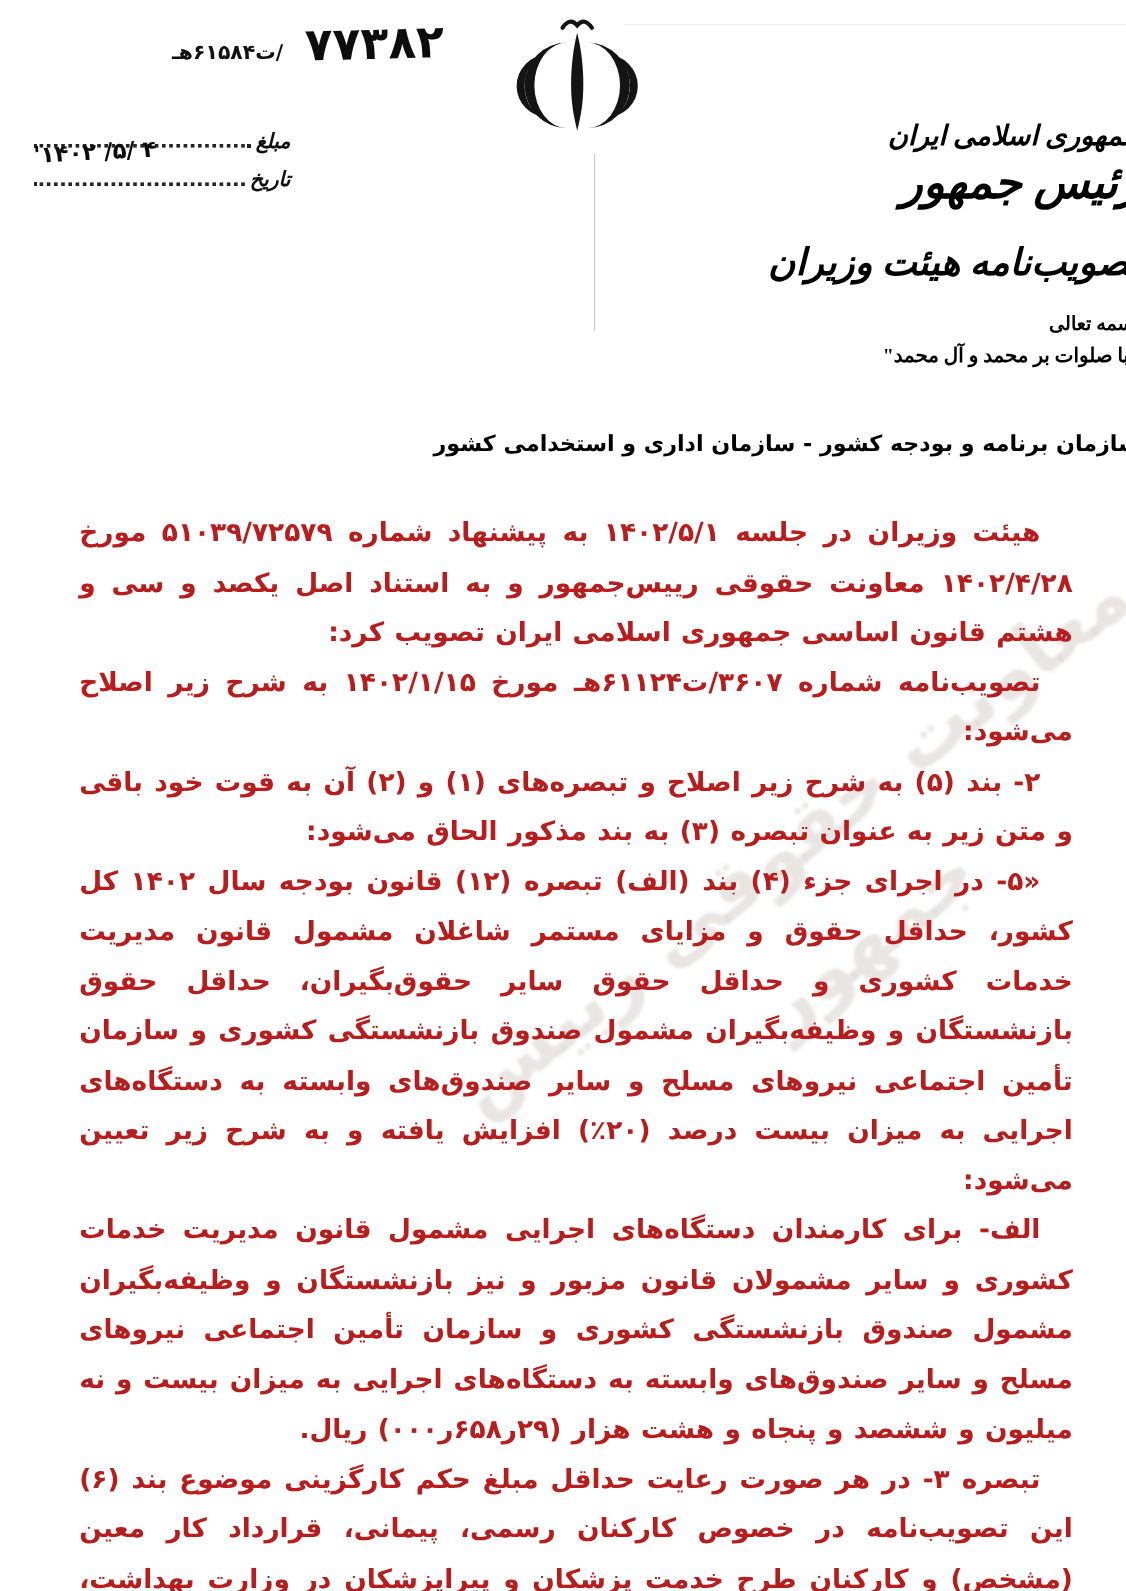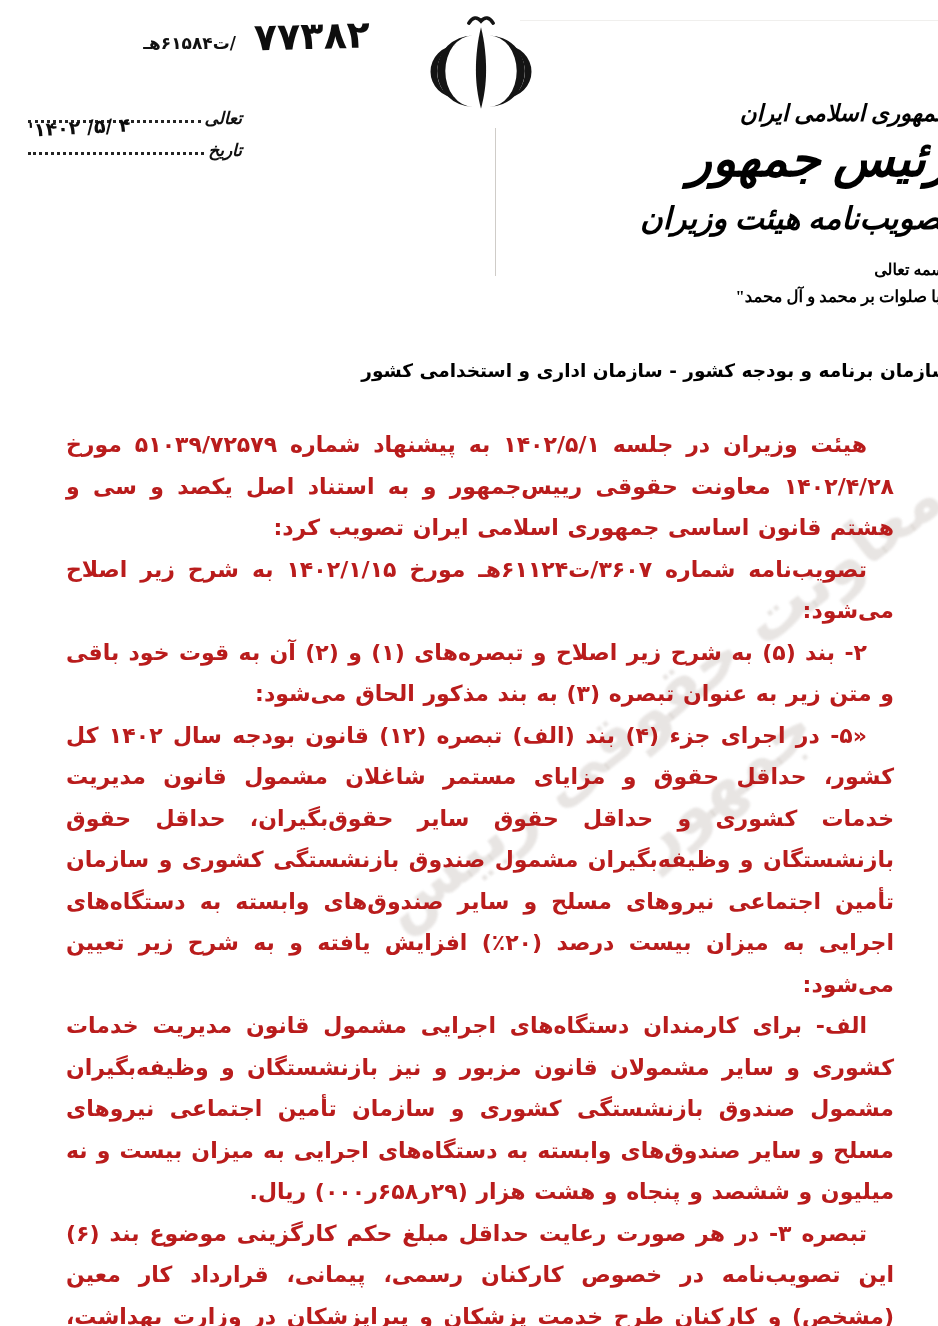--- a/index.html
+++ b/index.html
@@ -134,21 +134,21 @@
     position: absolute;
     width: 100%;
     text-align: right;
     color: #000;
     z-index: 2;
     white-space: nowrap;
     font-family: Liberation Serif, serif;
   }
   .calligraphy { font-style: italic; font-weight: bold; }
   .country   { top: 100px; font-size: 23px; letter-spacing: 1px; }
-  .office    { top: 130px; font-size: 50px; margin-left: 30px; }
+  .office    { top: 130px; font-size: 38px; margin-left: 30px; }
   .doc-type  { top: 200px; font-size: 31px; }
   .bismillah { top: 260px; font-size: 16px; font-weight: 600; padding-left: 12px; }
   .salutation{ top: 287px; font-size: 16.5px; font-weight: 700; }
 
   .addressee {
     position: absolute;
     top: 360px;
     width: 100%;
     font-size: 18.5px;
     font-weight: bold;
@@ -185,21 +185,21 @@
 
   <div class="watermark">معاونت حقوقی رییس جمهور</div>
 
   <div class="stamp-number">
     <span class="stamp-main">۷۷۳۸۲</span>
     <span class="stamp-suffix">/ت۶۱۵۸۴هـ</span>
   </div>
 
   <div class="fields">
     <div class="field-row">
-      <span class="field-label">تعالی</span>
+      <span class="field-label">مبلغ</span>
       <span class="dotline"></span>
     </div>
     <div class="handwritten-date" dir="ltr">'۱۴۰۲ /۵/ ۴</div>
     <div class="field-row">
       <span class="field-label">تاریخ</span>
       <span class="dotline"></span>
     </div>
   </div>
 
   <div class="emblem">

